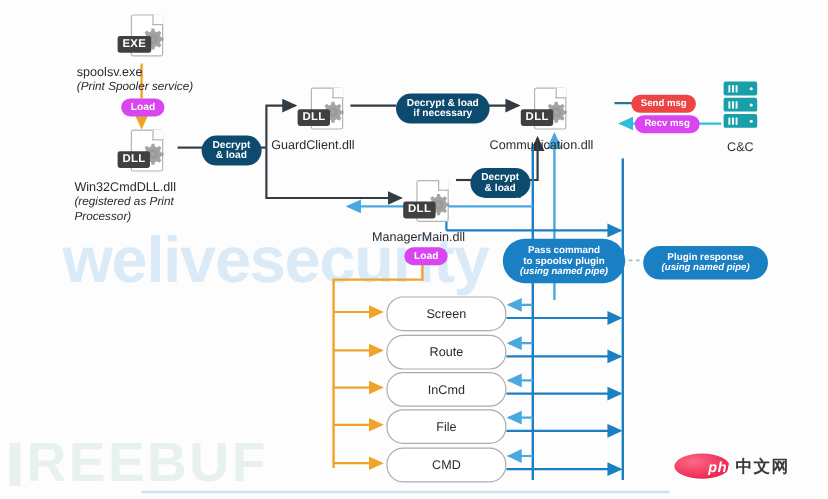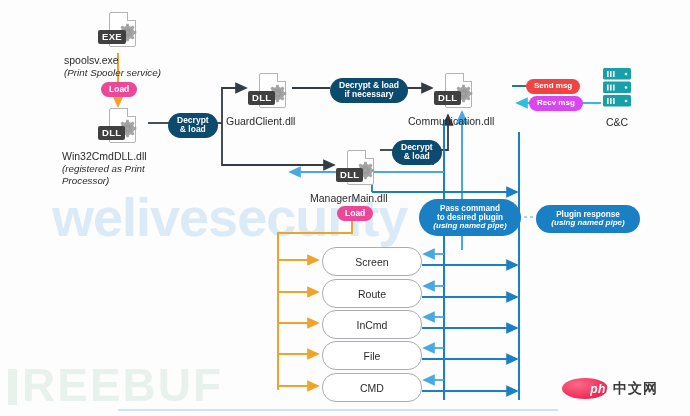--- a/index.html
+++ b/index.html
@@ -78,21 +78,21 @@
   }
   .cap .it{font-style:italic;font-size:9.8px;display:block;}
 
   
   .pill{
     border-radius:20px;color:#fff;text-align:center;
     display:flex;align-items:center;justify-content:center;
     line-height:1.1;white-space:nowrap;
   }
   .pill-dark{background:#0c4a6e;font-size:8.5px;font-weight:600;padding:3px 9px;}
-  .pill-orange{background:#ec4899;font-size:8.5px;font-weight:700;padding:3px 8px;}
+  .pill-orange{background:#d946ef;font-size:8.5px;font-weight:700;padding:3px 8px;}
   .pill-teal-dark{background:#ef4444;font-size:8px;font-weight:700;padding:3px 8px;}
   .pill-cyan{background:#d946ef;font-size:8px;font-weight:700;padding:3px 8px;}
   .pill-blue{background:#1b7fc4;font-size:8.2px;font-weight:700;padding:5px 10px;
              flex-direction:column;}
   .pill-blue em{font-style:italic;font-weight:600;font-size:8px;}
 
   
   .plugin{
     width:98px;height:27px;border:1.4px solid #a9adb2;border-radius:14px;
     background:#fff;display:flex;align-items:center;justify-content:center;
@@ -315,21 +315,21 @@
 
   <div class="abs pill pill-dark" style="left:392px;top:140px;flex-direction:column;">
     <span>Decrypt</span>
     <span>&amp; load</span>
   </div>
 
   <div class="abs pill pill-orange" style="left:337px;top:206px;">Load</div>
 
   <div class="abs pill pill-blue" style="left:419px;top:199px;width:82px;">
     <span>Pass command</span>
-    <span>to desired plugin</span>
+    <span>to spoolsv plugin</span>
     <em>(using named pipe)</em>
   </div>
 
   <div class="abs pill pill-blue" style="left:536px;top:205px;width:84px;">
     <span>Plugin response</span>
     <em>(using named pipe)</em>
   </div>
 
   <div class="abs plugin" style="left:322px;top:247px;">
     <span>Screen</span>

